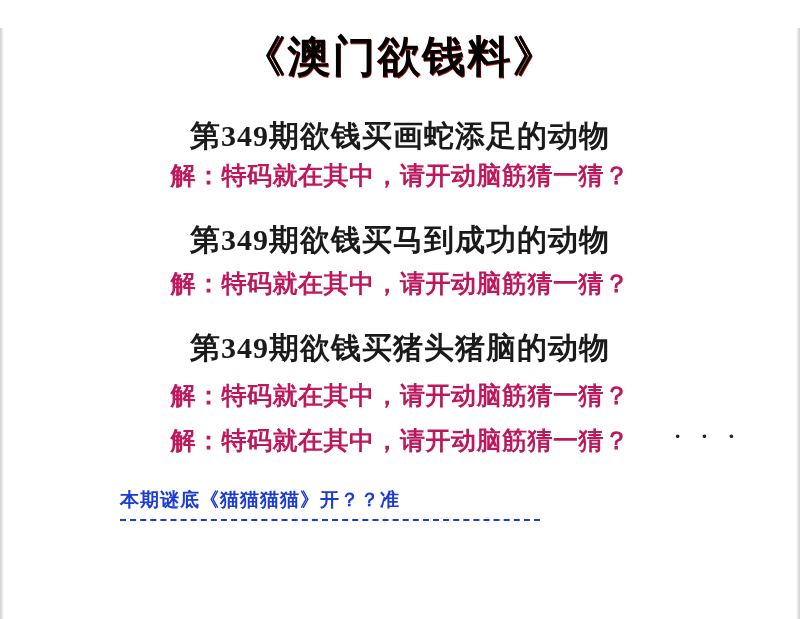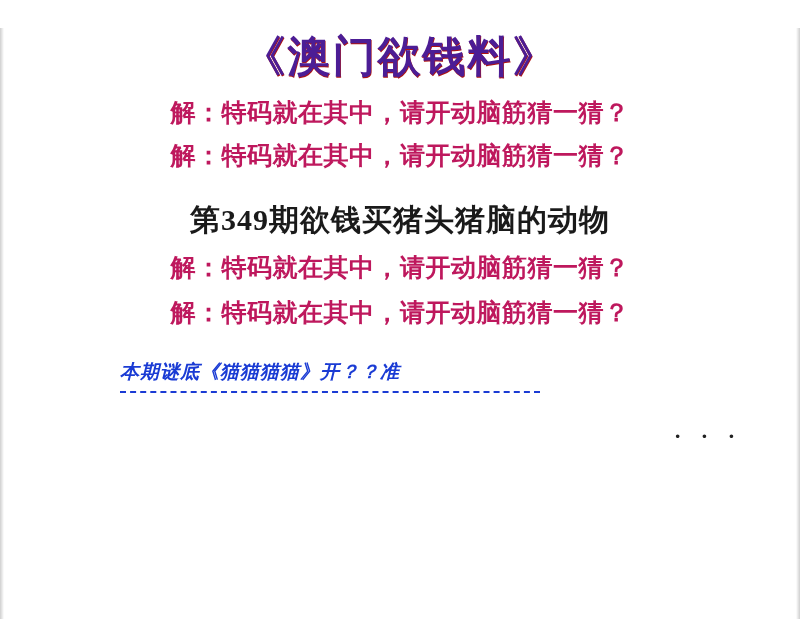--- a/index.html
+++ b/index.html
@@ -16,21 +16,21 @@
   }
   .page {
     width: 800px;
     height: 619px;
     position: relative;
     box-sizing: border-box;
     padding: 0;
   }
   .title {
     text-align: center;
-    color: #4c1d95;
+    color: #000000;
     font-size: 43px;
     font-weight: bold;
     letter-spacing: 2px;
     margin-top: 28px;
     margin-bottom: 4px;
     text-shadow: 0.5px 0.5px 0 #b01410;
     font-family: "Liberation Serif", "DejaVu Serif", serif;
   }
   .block {
     margin-top: 10px;
@@ -63,21 +63,20 @@
   .b4 .answer { margin-top: 12px; }
 
   .footer {
     margin-top: 30px;
     padding-left: 120px;
     color: #1a3bd4;
     font-size: 19px;
     font-weight: bold;
     letter-spacing: 1px;
     font-family: "Liberation Serif", "DejaVu Serif", serif;
-    font-style: italic;
   }
   .footer-rule {
     margin-top: 6px;
     margin-left: 120px;
     width: 420px;
     border-top: 2px dashed #1a3bd4;
     height: 0;
   }
   .dots {
     position: absolute;
@@ -105,24 +104,26 @@
 <body>
 
 <div class="page">
 
   <div class="edge-left"></div>
   <div class="edge-right"></div>
 
   <div class="title">《澳门欲钱料》</div>
 
   <div class="block b1">
+    <div class="riddle">第349期欲钱买画蛇添足的动物</div>
     <div class="answer">解：特码就在其中，请开动脑筋猜一猜？</div>
   </div>
 
   <div class="block b2">
+    <div class="riddle">第349期欲钱买马到成功的动物</div>
     <div class="answer">解：特码就在其中，请开动脑筋猜一猜？</div>
   </div>
 
   <div class="block b3">
     <div class="riddle">第349期欲钱买猪头猪脑的动物</div>
     <div class="answer">解：特码就在其中，请开动脑筋猜一猜？</div>
   </div>
 
   <div class="dots">· · ·</div>
 

